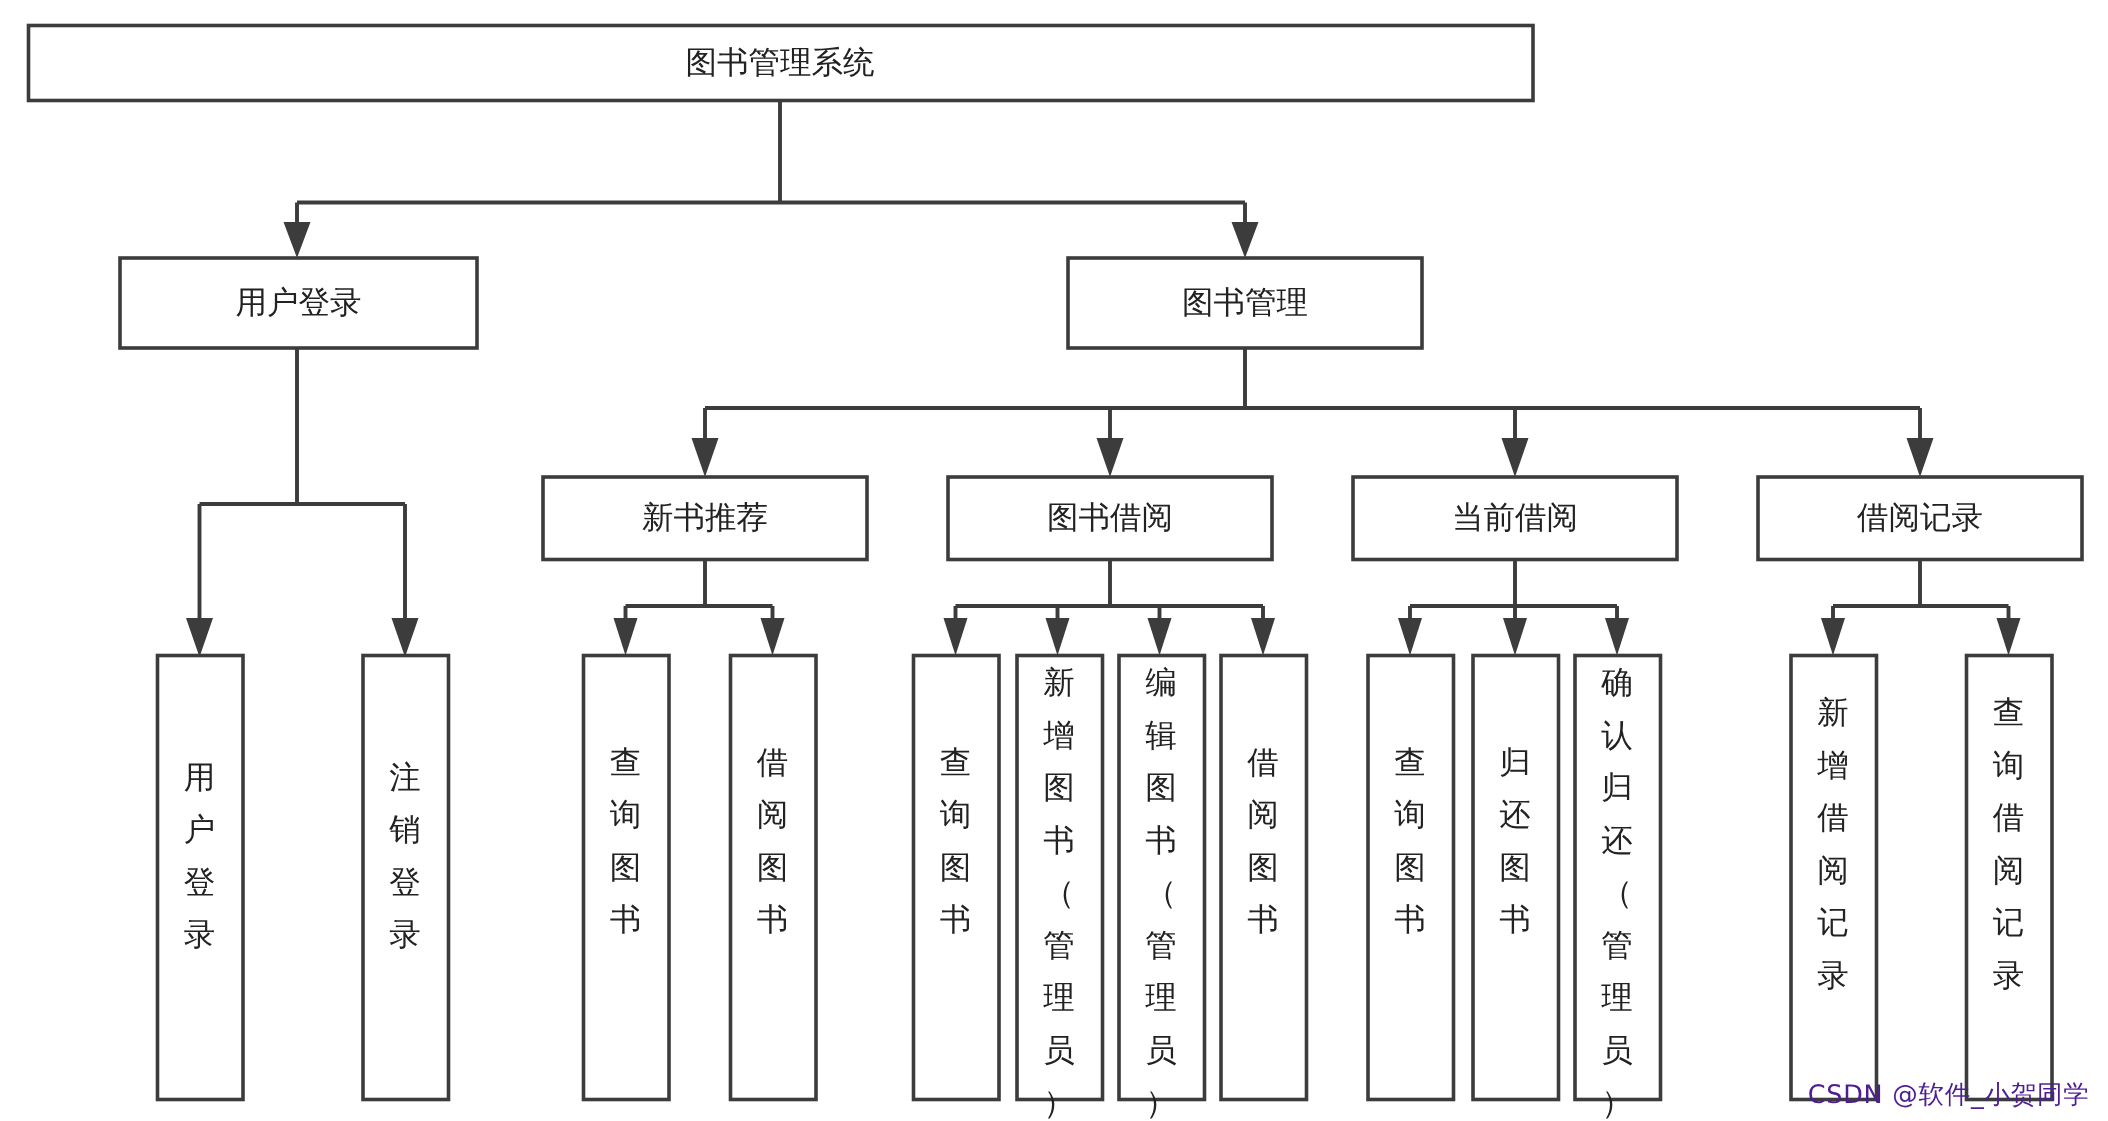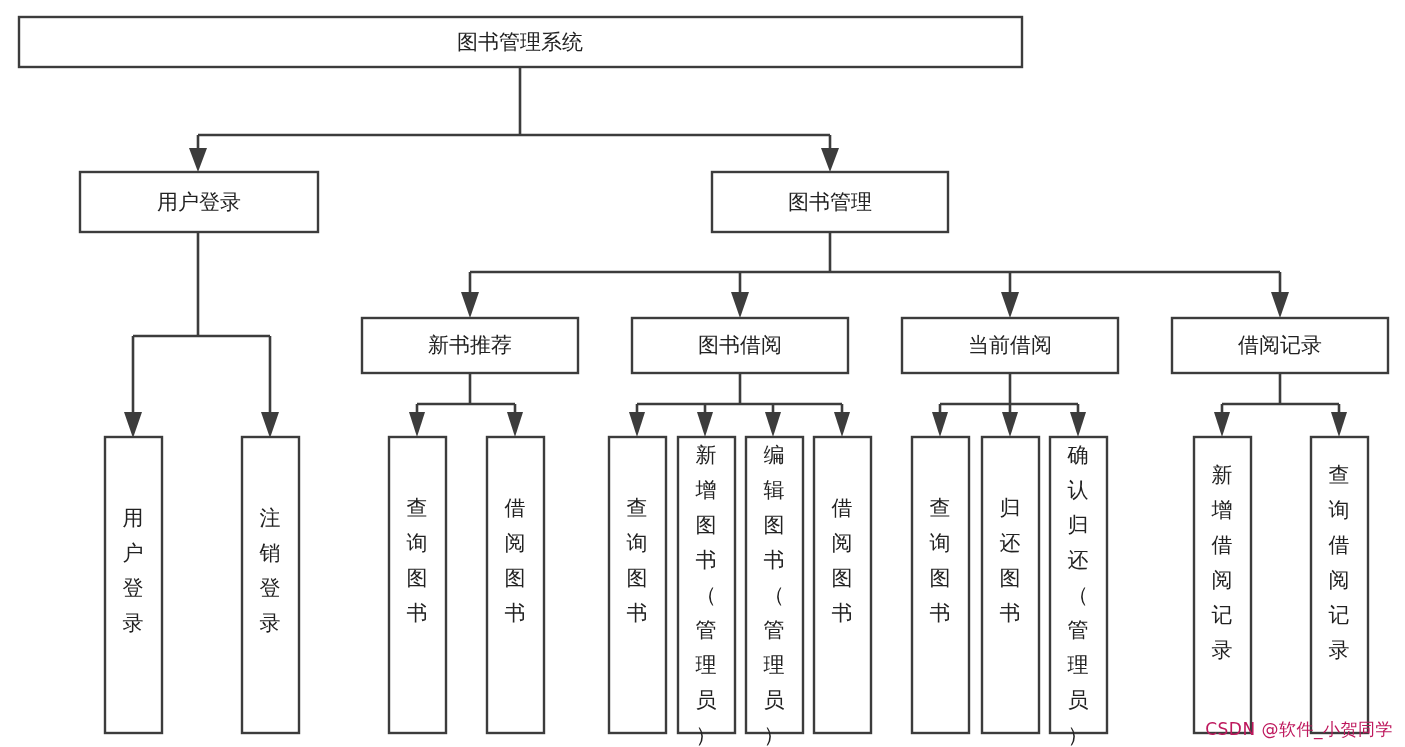--- a/index.html
+++ b/index.html
@@ -54,21 +54,21 @@
     font-size: 21px;
     fill: #222222;
     text-anchor: middle;
   }
   .watermark {
     position: absolute;
     right: 12px;
     bottom: 6px;
     font-family: "DejaVu Sans", "Liberation Sans", sans-serif;
     font-size: 17px;
-    color: #be185d;
+    color: #4c1d95;
     letter-spacing: 0.5px;
     white-space: nowrap;
     user-select: none;
   }
 </style>
 </head>
 <body>
 
 <div id="diagram-root">
 

